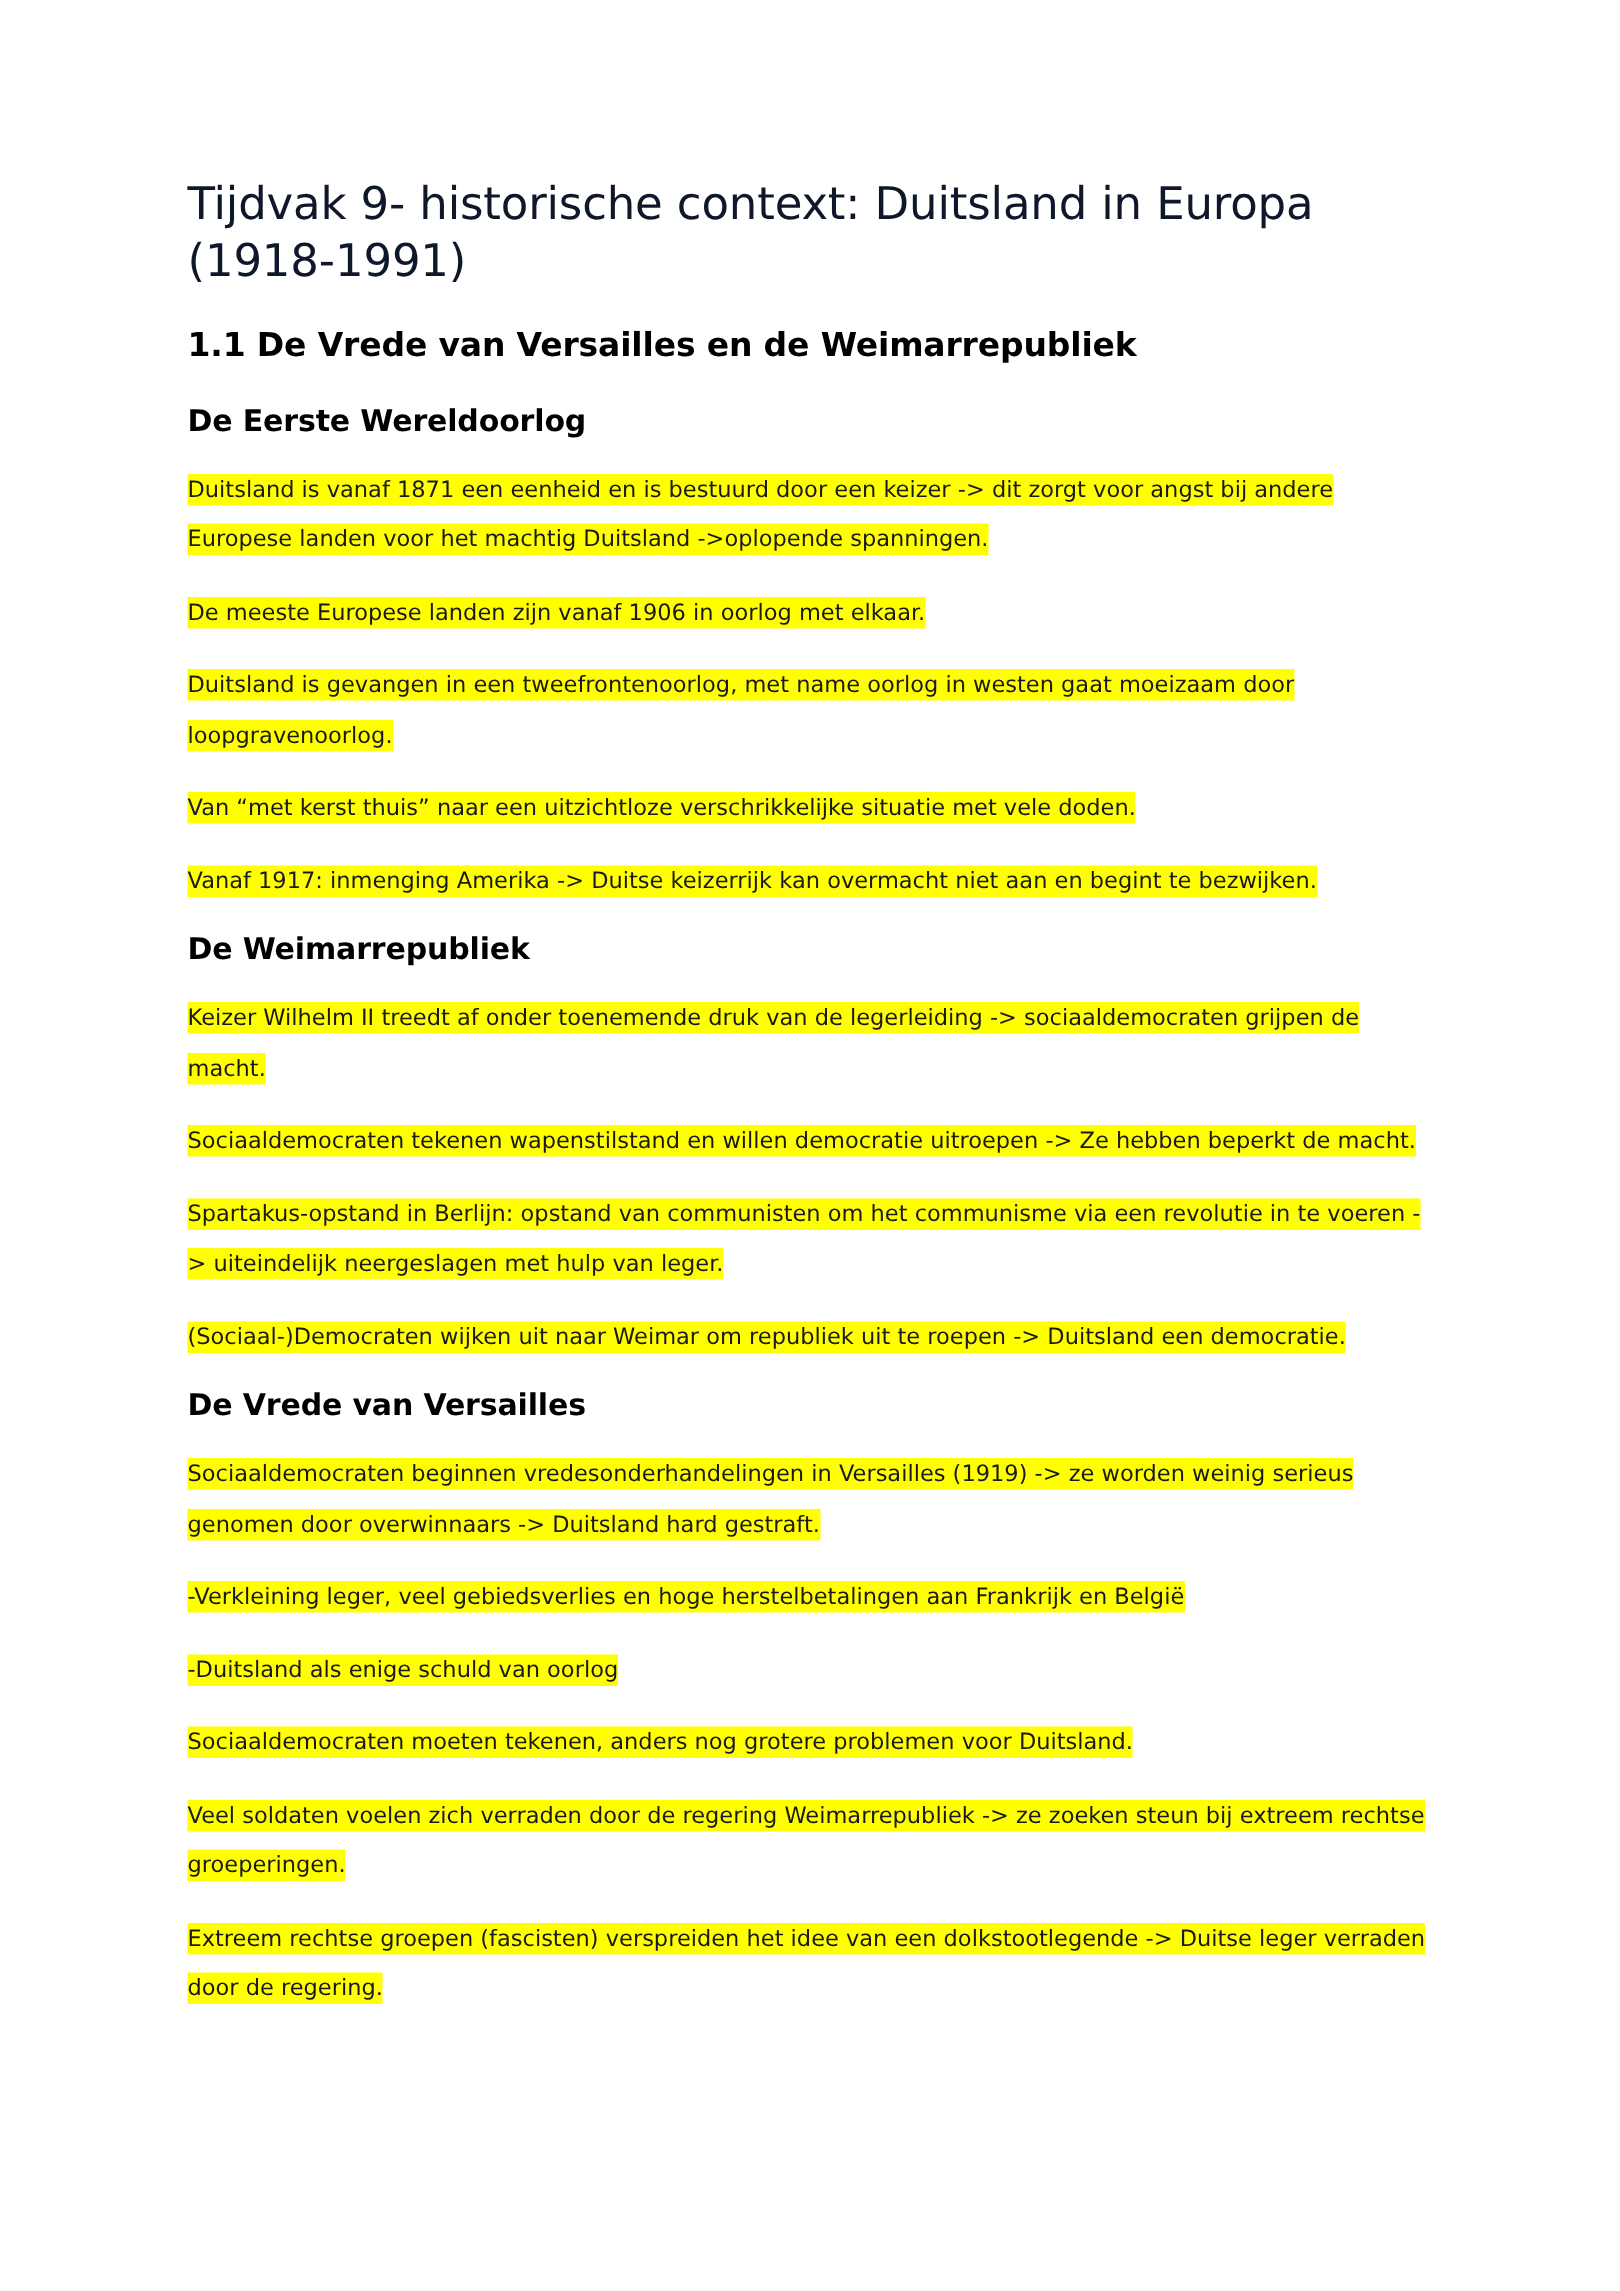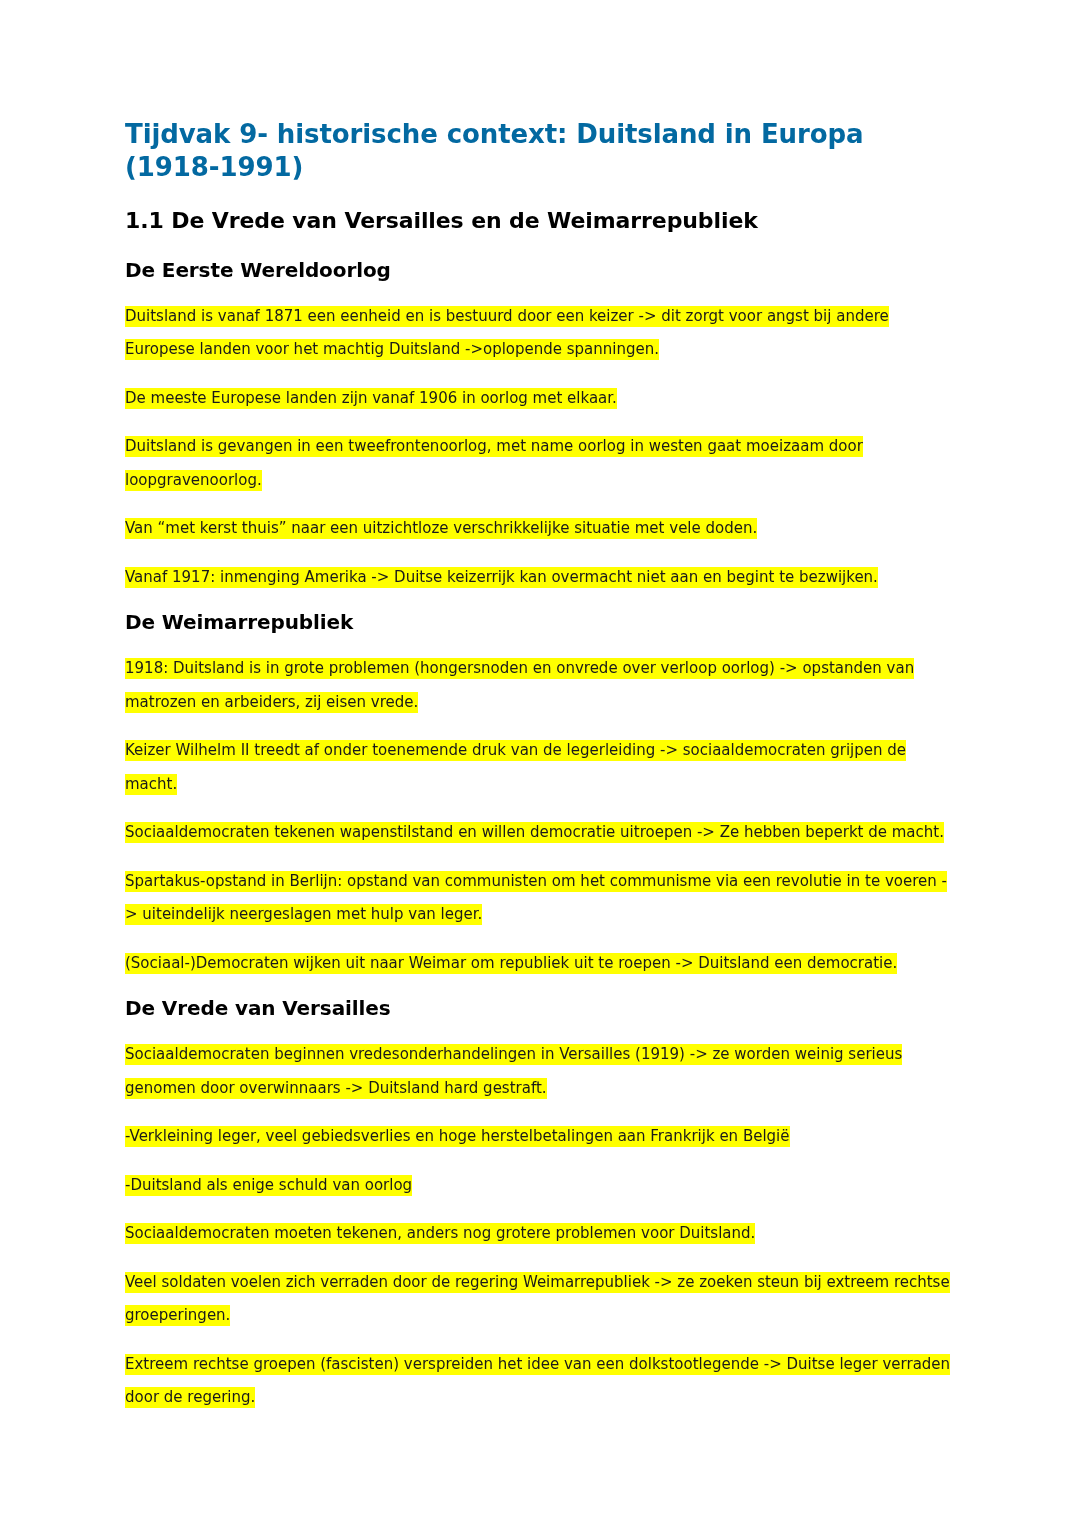--- a/index.html
+++ b/index.html
@@ -17,26 +17,26 @@
   }
   .page {
     box-sizing: border-box;
     width: 1080px;
     height: 1527px;
     padding: 118px 125px 0 125px;
     background: #ffffff;
     position: relative;
   }
   .doc-title {
-    font-size: 26px;
-    font-weight: bold;
+    font-size: 30px;
+    font-weight: normal;
     line-height: 1.28;
     letter-spacing: -0.1px;
     margin: 0 0 22px 0;
-    color: #0369a1;
+    color: #0f172a;
   }
   .section-title-red {
     font-size: 22px;
     font-weight: bold;
     line-height: 1.28;
     letter-spacing: -0.1px;
     margin: 0 0 22px 0;
     color: #000000;
   }
   .sub-heading {
@@ -80,21 +80,20 @@
   <p class="para"><span class="hl">De meeste Europese landen zijn vanaf 1906 in oorlog met elkaar.</span></p>
 
   <p class="para"><span class="hl">Duitsland is gevangen in een tweefrontenoorlog, met name oorlog in westen gaat moeizaam door loopgravenoorlog.</span></p>
 
   <p class="para"><span class="hl">Van “met kerst thuis” naar een uitzichtloze verschrikkelijke situatie met vele doden.</span></p>
 
   <p class="para"><span class="hl">Vanaf 1917: inmenging Amerika -&gt; Duitse keizerrijk kan overmacht niet aan en begint te bezwijken.</span></p>
 
   <h3 class="sub-heading spaced-top">De Weimarrepubliek</h3>
 
-  <p class="para"><span class="hl">1918: Duitsland is in grote problemen (hongersnoden en onvrede over verloop oorlog) -&gt; opstanden van matrozen en arbeiders, zij eisen vrede.</span></p>
 
   <p class="para"><span class="hl">Keizer Wilhelm II treedt af onder toenemende druk van de legerleiding -&gt; sociaaldemocraten grijpen de macht.</span></p>
 
   <p class="para"><span class="hl">Sociaaldemocraten tekenen wapenstilstand en willen democratie uitroepen -&gt; Ze hebben beperkt de macht.</span></p>
 
   <p class="para"><span class="hl">Spartakus-opstand in Berlijn: opstand van communisten om het communisme via een revolutie in te voeren -&gt; uiteindelijk neergeslagen met hulp van leger.</span></p>
 
   <p class="para"><span class="hl">(Sociaal-)Democraten wijken uit naar Weimar om republiek uit te roepen -&gt; Duitsland een democratie.</span></p>
 
   <h3 class="sub-heading spaced-top">De Vrede van Versailles</h3>

